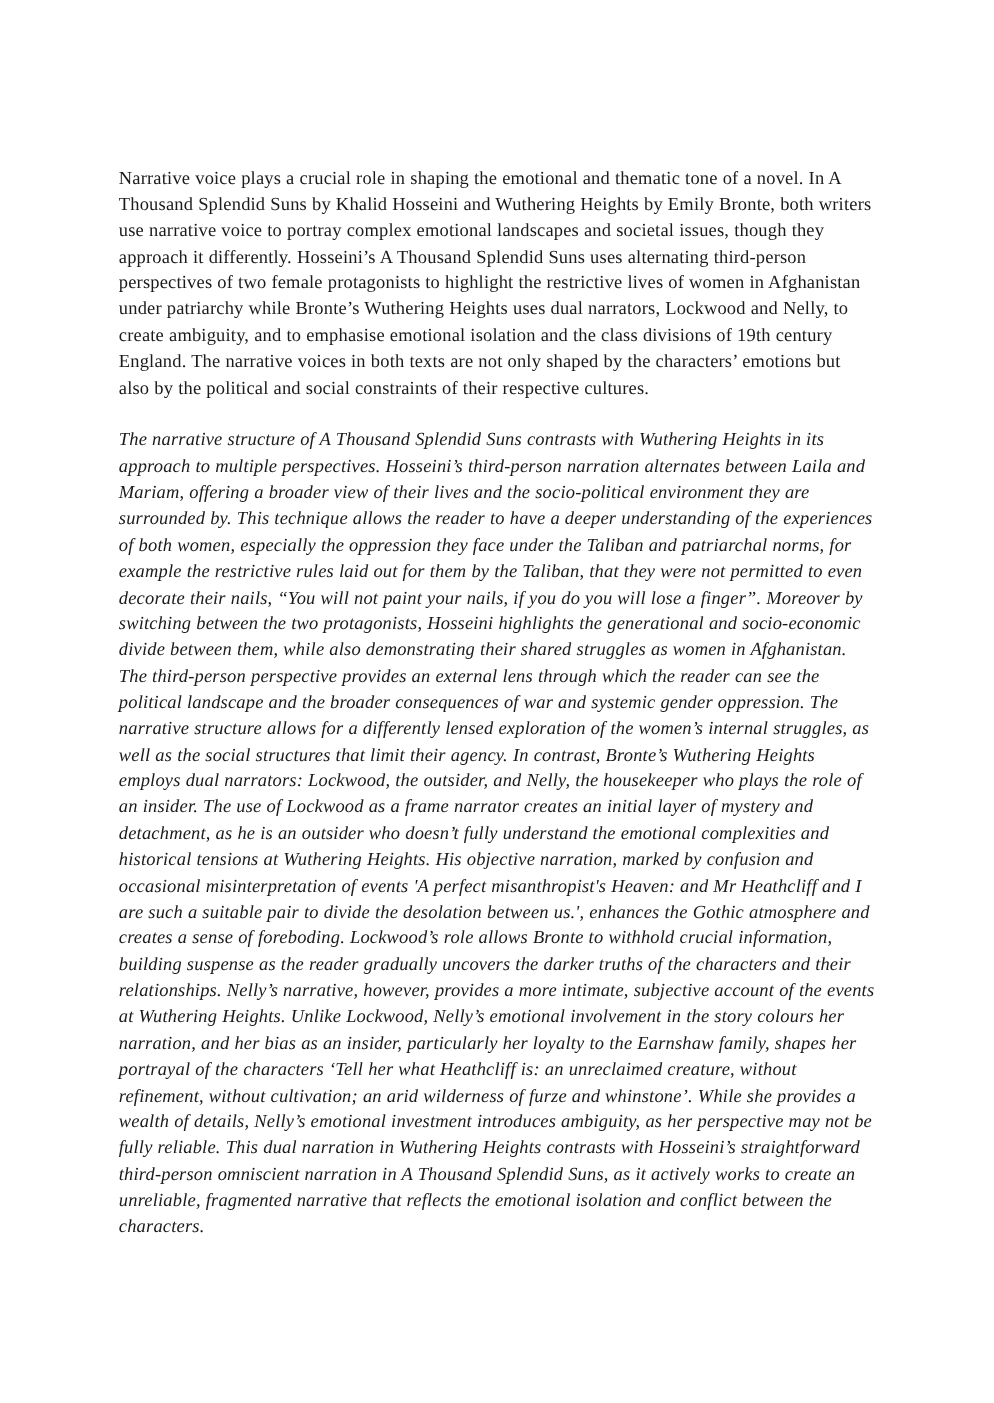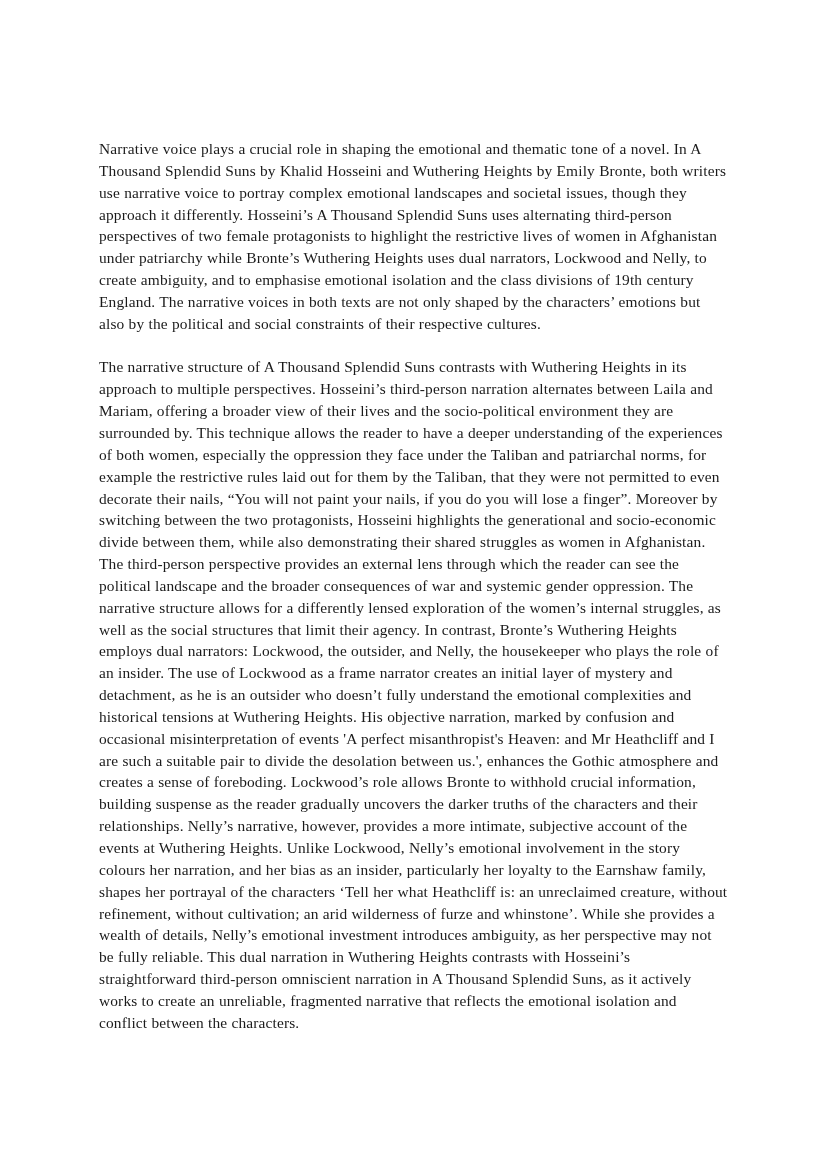--- a/index.html
+++ b/index.html
@@ -32,20 +32,21 @@
     line-height: 21.85px;
     color: #1a1a1a;
     text-align: left;
     margin: 0 0 21.85px 0;
     letter-spacing: 0.01em;
     word-spacing: 0.012em;
     -webkit-font-smoothing: antialiased;
   }
   .para:last-child {
     margin-bottom: 0;
+    font-style: italic;
   }
 </style>
 </head>
 <body>
 
 <div class="page">
   <div class="doc-body">
     <p class="para">Narrative voice plays a crucial role in shaping the emotional and thematic tone of a novel. In A Thousand Splendid Suns by Khalid Hosseini and Wuthering Heights by Emily Bronte, both writers use narrative voice to portray complex emotional landscapes and societal issues, though they approach it differently. Hosseini’s A Thousand Splendid Suns uses alternating third-person perspectives of two female protagonists to highlight the restrictive lives of women in Afghanistan under patriarchy while Bronte’s Wuthering Heights uses dual narrators, Lockwood and Nelly, to create ambiguity, and to emphasise emotional isolation and the class divisions of 19th century England. The narrative voices in both texts are not only shaped by the characters’ emotions but also by the political and social constraints of their respective cultures.</p>
     <p class="para">The narrative structure of A Thousand Splendid Suns contrasts with Wuthering Heights in its approach to multiple perspectives. Hosseini’s third-person narration alternates between Laila and Mariam, offering a broader view of their lives and the socio-political environment they are surrounded by. This technique allows the reader to have a deeper understanding of the experiences of both women, especially the oppression they face under the Taliban and patriarchal norms, for example the restrictive rules laid out for them by the Taliban, that they were not permitted to even decorate their nails, “You will not paint your nails, if you do you will lose a finger”. Moreover by switching between the two protagonists, Hosseini highlights the generational and socio-economic divide between them, while also demonstrating their shared struggles as women in Afghanistan. The third-person perspective provides an external lens through which the reader can see the political landscape and the broader consequences of war and systemic gender oppression. The narrative structure allows for a differently lensed exploration of the women’s internal struggles, as well as the social structures that limit their agency. In contrast, Bronte’s Wuthering Heights employs dual narrators: Lockwood, the outsider, and Nelly, the housekeeper who plays the role of an insider. The use of Lockwood as a frame narrator creates an initial layer of mystery and detachment, as he is an outsider who doesn’t fully understand the emotional complexities and historical tensions at Wuthering Heights. His objective narration, marked by confusion and occasional misinterpretation of events 'A perfect misanthropist's Heaven: and Mr Heathcliff and I are such a suitable pair to divide the desolation between us.', enhances the Gothic atmosphere and creates a sense of foreboding. Lockwood’s role allows Bronte to withhold crucial information, building suspense as the reader gradually uncovers the darker truths of the characters and their relationships. Nelly’s narrative, however, provides a more intimate, subjective account of the events at Wuthering Heights. Unlike Lockwood, Nelly’s emotional involvement in the story colours her narration, and her bias as an insider, particularly her loyalty to the Earnshaw family, shapes her portrayal of the characters ‘Tell her what Heathcliff is: an unreclaimed creature, without refinement, without cultivation; an arid wilderness of furze and whinstone’. While she provides a wealth of details, Nelly’s emotional investment introduces ambiguity, as her perspective may not be fully reliable. This dual narration in Wuthering Heights contrasts with Hosseini’s straightforward third-person omniscient narration in A Thousand Splendid Suns, as it actively works to create an unreliable, fragmented narrative that reflects the emotional isolation and conflict between the characters.</p>
   </div>

